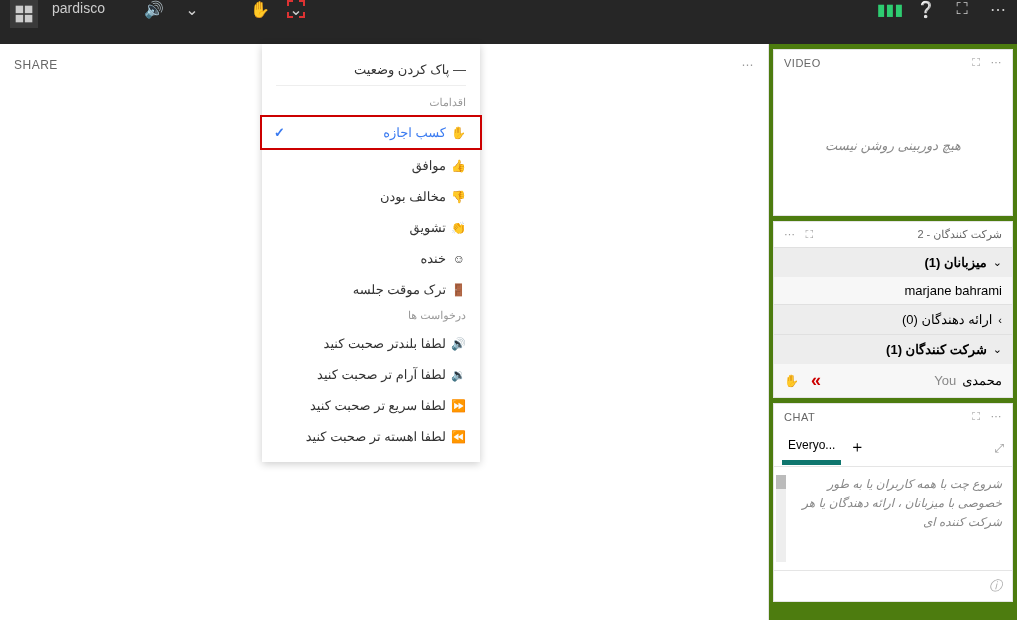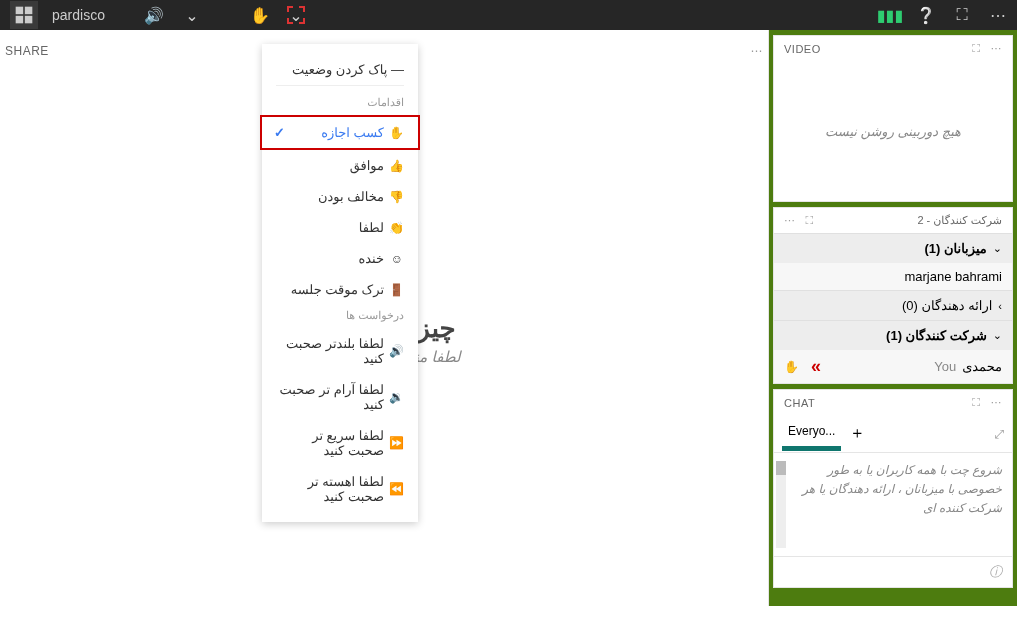--- a/index.html
+++ b/index.html
@@ -1,40 +1,40 @@
 <!DOCTYPE html>
 <html><head>
   <meta charset="utf-8">
   <style>
     * { margin: 0; padding: 0; box-sizing: border-box; }
     body { font-family: Arial, sans-serif; width: 1017px; height: 620px; overflow: hidden; background: #fff; }
 
     
-    .header { background: #262626; height: 30px; display: flex; align-items: center; padding: 0 10px; color: #ccc; }
+    .header { background: #262626; height: 44px; display: flex; align-items: flex-start; padding: 0 10px; color: #ccc; }
     .logo { width: 28px; height: 28px; background: #3a3a3a; margin-right: 14px; display:flex; align-items:center; justify-content:center; }
     .logo svg { width: 20px; height: 20px; fill:#ccc; }
     .title { font-size: 14px; color: #ccc; margin-right: 20px; }
     .hdr-ctrl { display: flex; align-items: center; gap: 20px; margin-left: 20px; }
     .hdr-icon { width: 18px; height: 18px; display:flex; align-items:center; justify-content:center; color:#ccc; cursor:pointer; }
     .hdr-icon.green { color: #2ecc71; }
     .hdr-right { margin-left: auto; display:flex; align-items:center; gap: 18px; }
     .signal { color:#2ecc71; }
     .redbox { border: 2px dashed #d33; padding: 2px 6px; margin-left: -2px; }
 
     
     .body { display:flex; height: calc(620px - 44px); }
     .main { flex: 1; position: relative; border-right: 1px solid #e5e5e5; background: #fff; }
-    .share-head { height: 42px; display:flex; align-items:center; padding: 0 5px; font-size:12px; color:#666; letter-spacing:0.5px; }
+    .share-head { height: 42px; display:flex; align-items:center; padding: 0 14px; font-size:12px; color:#666; letter-spacing:0.5px; }
     .share-more { margin-left:auto; color:#999; cursor:pointer; }
     .center-stage { display:flex; flex-direction:column; align-items:center; justify-content:center; height: calc(100% - 42px); color:#444; }
     .center-big { font-size: 26px; font-weight:600; direction: rtl; }
     .center-sub { font-size: 15px; color:#888; font-style: italic; direction: rtl; margin-top:4px; }
 
     
-    .dropdown { position:absolute; top:44px; left:262px; width:156px; background:#fff; box-shadow: 0 2px 8px rgba(0,0,0,.2); z-index:10; direction: rtl; text-align: right; font-size:13px; padding: 10px 0; }
+    .dropdown { position:absolute; top:44px; left:262px; width:218px; background:#fff; box-shadow: 0 2px 8px rgba(0,0,0,.2); z-index:10; direction: rtl; text-align: right; font-size:13px; padding: 10px 0; }
     .dd-section { padding: 4px 14px 6px; color:#999; font-size:11px; }
     .dd-item { padding: 8px 14px; display:flex; align-items:center; gap:6px; cursor:pointer; color:#333; }
     .dd-item.selected { color:#3b7bf0; position: relative; border: 2px solid #c00; margin: 0 -2px; }
     .dd-item.selected::after { content:"✓"; position:absolute; left:12px; color:#3b7bf0; font-weight:bold; }
     .dd-item .ii { width:14px; display:inline-block; text-align:center; font-size:12px; }
     .dd-clear { padding: 8px 14px; color:#333; cursor:pointer; border-bottom:1px solid #eee; margin: 0 14px 6px; padding-left:0; padding-right:0; }
 
     
     .sidebar { width: 248px; background:#4d7c0f; display:flex; flex-direction:column; }
     .panel { background:#fff; margin: 5px 4px 0 4px; border: 1px solid #e5e5e5; }
@@ -100,21 +100,21 @@
   <div class="dd-item">
       <span class="ii">👍</span>
       <span>موافق</span>
     </div>
   <div class="dd-item">
       <span class="ii">👎</span>
       <span>مخالف بودن</span>
     </div>
   <div class="dd-item">
       <span class="ii">👏</span>
-      <span>لطفا</span>
+      <span>تشویق</span>
     </div>
   <div class="dd-item">
       <span class="ii">☺</span>
       <span>خنده</span>
     </div>
   <div class="dd-item">
       <span class="ii">🚪</span>
       <span>ترک موقت جلسه</span>
     </div>
   <div class="dd-section">درخواست ها</div>

